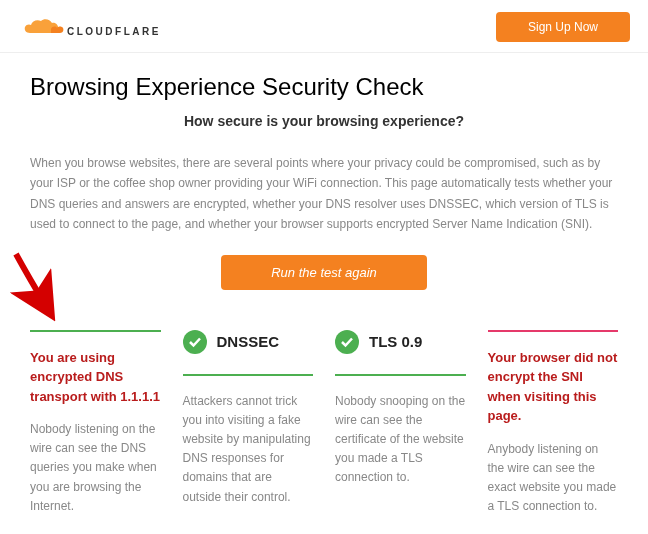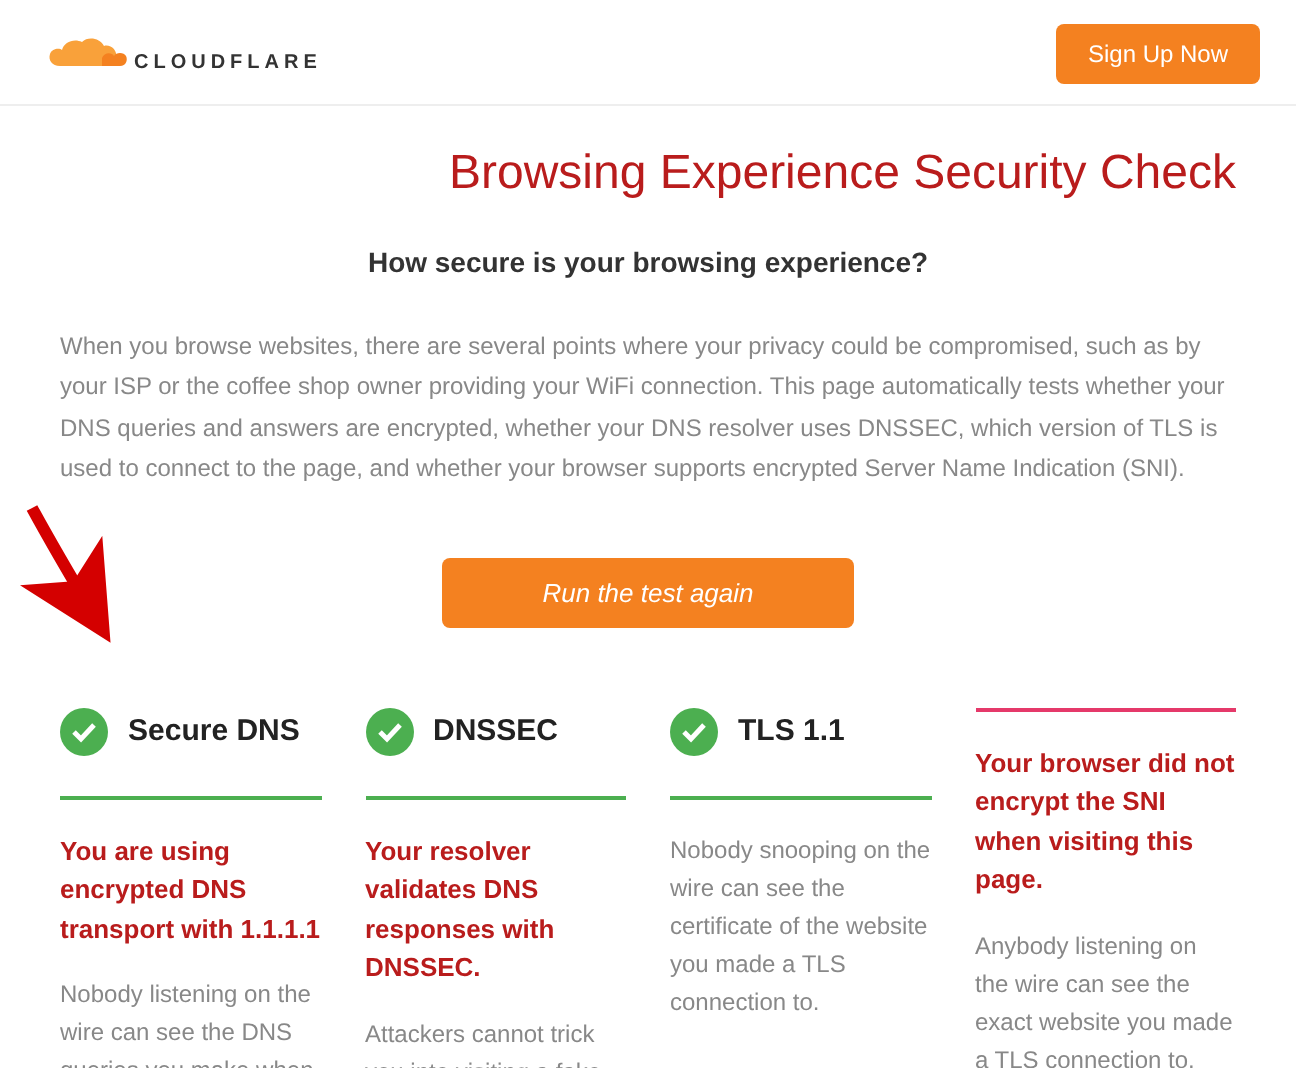--- a/index.html
+++ b/index.html
@@ -1,24 +1,24 @@
 <!DOCTYPE html>
 <html><head>
   <meta charset="utf-8">
   <style>
     * { margin: 0; padding: 0; box-sizing: border-box; }
     body { font-family: -apple-system, BlinkMacSystemFont, "Segoe UI", Helvetica, Arial, sans-serif; background: #fff; color: #333; width: 648px; }
     .header { display: flex; justify-content: space-between; align-items: center; padding: 12px 18px 10px 22px; border-bottom: 1px solid #eee; }
     .logo { display: flex; flex-direction: row; align-items: flex-end; gap: 1px; }
     .logo-word { font-size: 10px; letter-spacing: 2.5px; font-weight: 600; color: #333; text-transform: uppercase; }
-    .signup-btn { background: #f48120; color: #fff; border: none; padding: 8px 16px; border-radius: 4px; font-size: 12px; cursor: pointer; }
+    .signup-btn { background: #f48120; color: #fff; border: none; padding: 8px 32px; border-radius: 4px; font-size: 12px; cursor: pointer; }
     .content { padding: 20px 30px 16px; position: relative; }
-    .title { text-align: right; font-size: 24px; font-weight: 500; color: #b91c1c; margin-bottom: 22px; }
+    .title { text-align: left; font-size: 24px; font-weight: 500; color: #000000; margin-bottom: 12px; }
     .subtitle { text-align: center; font-size: 14px; font-weight: 600; color: #333; margin-bottom: 24px; }
-    .intro { font-size: 12px; color: #888; line-height: 1.7; margin-bottom: 34px; }
+    .intro { font-size: 12px; color: #888; line-height: 1.7; margin-bottom: 20px; }
     .run-wrap { text-align: center; margin-bottom: 30px; }
     .run-btn { background: #f48120; color: #fff; border: none; padding: 10px 50px; border-radius: 4px; font-size: 13px; cursor: pointer; font-style: italic; }
     .cards { display: flex; gap: 22px; }
     .card { flex: 1; min-width: 0; }
     .card-head { display: flex; align-items: center; gap: 10px; min-height: 44px; }
     .status-icon { width: 24px; height: 24px; border-radius: 50%; display: flex; align-items: center; justify-content: center; flex-shrink: 0; }
     .icon-pass { background: #4caf50; }
     .icon-fail { background: #e5396a; }
     .check-svg { stroke: #fff; stroke-width: 2.5; fill: none; }
     .card-title { font-size: 15px; font-weight: 600; color: #222; line-height: 1.2; }
@@ -56,55 +56,46 @@
   <h1 class="title">Browsing Experience Security Check</h1>
   <div class="subtitle">How secure is your browsing experience?</div>
   <p class="intro">When you browse websites, there are several points where your privacy could be compromised, such as by your ISP or the coffee shop owner providing your WiFi connection. This page automatically tests whether your DNS queries and answers are encrypted, whether your DNS resolver uses DNSSEC, which version of TLS is used to connect to the page, and whether your browser supports encrypted Server Name Indication (SNI).</p>
   <div class="run-wrap">
     <button class="run-btn">Run the test again</button>
   </div>
 
   <div class="cards">
 
     <div class="card">
-      <div class="card-head">
-        <div class="status-icon icon-pass">
-          <svg width="14" height="12" viewBox="0 0 14 12" class="check-svg">
-              <path d="M2 6 L5.5 9.5 L12 2.5"></path>
-            </svg>
-        </div>
-        <div class="card-title">Secure DNS</div>
-      </div>
       <div class="divider div-pass"></div>
       <p class="card-strong">You are using encrypted DNS transport with 1.1.1.1</p>
       <p class="card-desc">Nobody listening on the wire can see the DNS queries you make when you are browsing the Internet.</p>
     </div>
 
     <div class="card">
       <div class="card-head">
         <div class="status-icon icon-pass">
           <svg width="14" height="12" viewBox="0 0 14 12" class="check-svg">
               <path d="M2 6 L5.5 9.5 L12 2.5"></path>
             </svg>
         </div>
         <div class="card-title">DNSSEC</div>
       </div>
       <div class="divider div-pass"></div>
-      <p class="card-strong">Your resolver validates DNS responses with DNSSEC.</p>
       <p class="card-desc">Attackers cannot trick you into visiting a fake website by manipulating DNS responses for domains that are outside their control.</p>
     </div>
 
     <div class="card">
       <div class="card-head">
         <div class="status-icon icon-pass">
           <svg width="14" height="12" viewBox="0 0 14 12" class="check-svg">
               <path d="M2 6 L5.5 9.5 L12 2.5"></path>
             </svg>
         </div>
-        <div class="card-title">TLS 1.1</div>
+        <div class="card-title">TLS 0.9</div>
       </div>
       <div class="divider div-pass"></div>
       <p class="card-desc">Nobody snooping on the wire can see the certificate of the website you made a TLS connection to.</p>
     </div>
 
     <div class="card">
       <div class="divider div-fail"></div>
       <p class="card-strong">Your browser did not encrypt the SNI when visiting this page.</p>
       <p class="card-desc">Anybody listening on the wire can see the exact website you made a TLS connection to.</p>
     </div>

